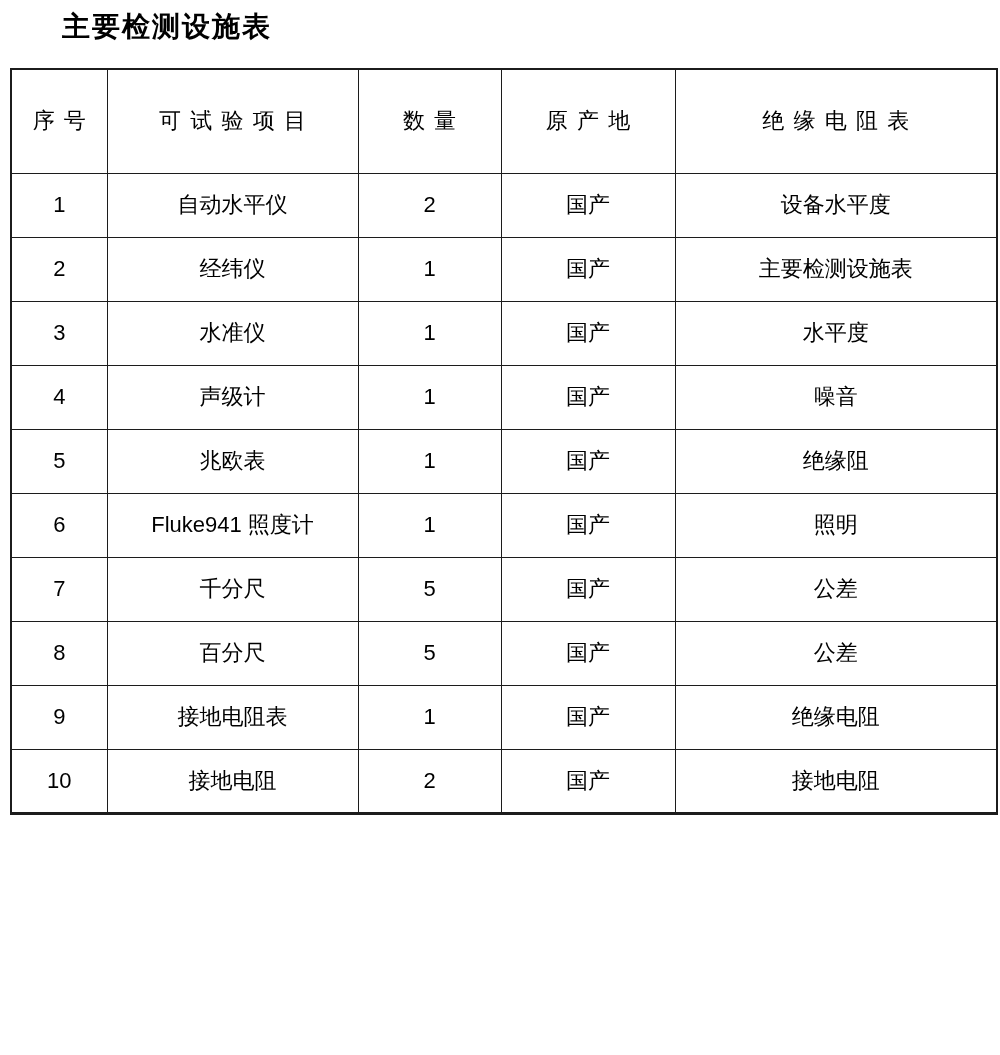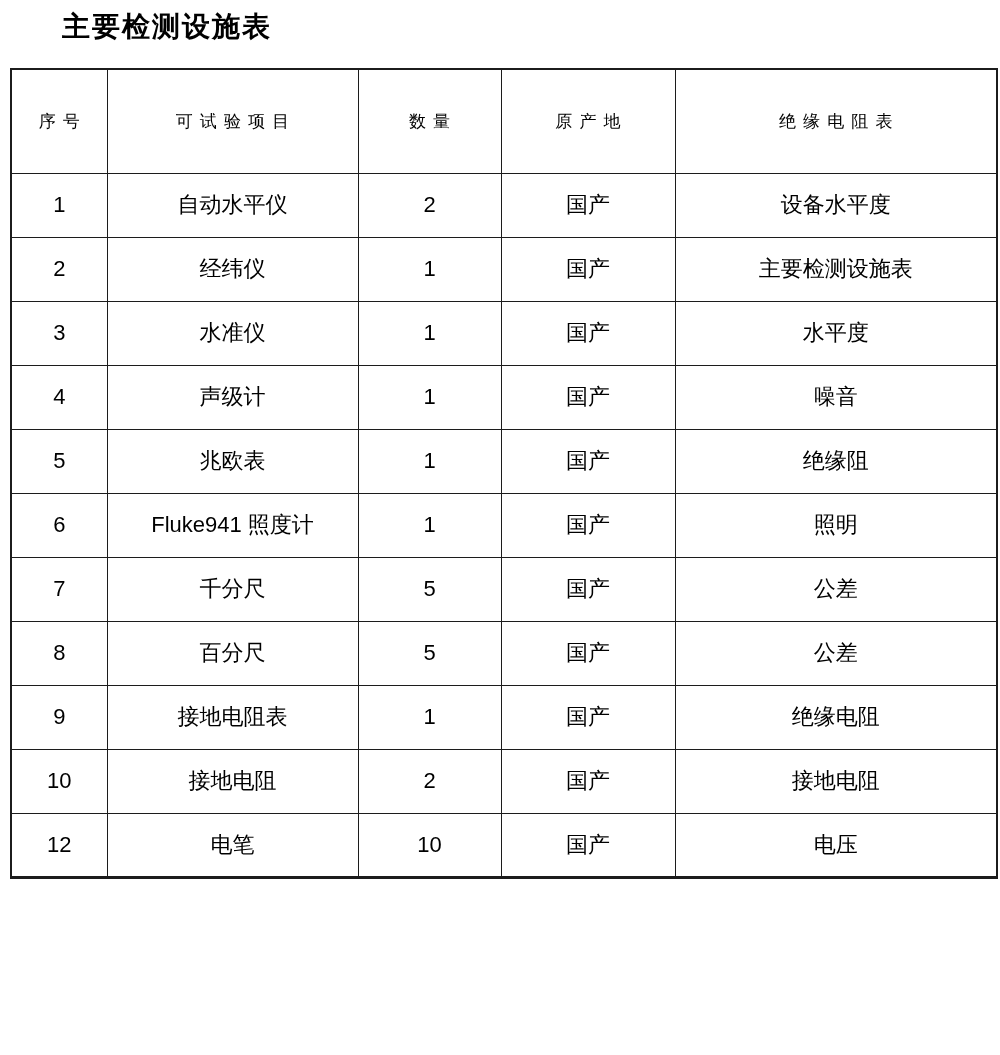--- a/index.html
+++ b/index.html
@@ -48,21 +48,21 @@
     color: #000000;
     overflow: hidden;
     white-space: nowrap;
   }
   table.equipment-table { border: 2px solid #1c1c1c; border-bottom-width: 3px; }
   table.equipment-table thead tr { height: 104px; }
   table.equipment-table tbody tr { height: 64px; }
   table.equipment-table th {
     letter-spacing: 0.42em;
     text-indent: 0.42em;
-    font-size: 17px;
+    font-size: 22px;
   }
   td.num-cell { font-size: 23px; }
 </style>
 </head>
 <body>
 
 <div class="page">
 
   <div class="doc-title">主要检测设施表</div>
 
@@ -147,23 +147,16 @@
         <td>国产</td>
         <td>绝缘电阻</td>
       </tr>
       <tr>
         <td class="num-cell">10</td>
         <td>接地电阻</td>
         <td class="num-cell">2</td>
         <td>国产</td>
         <td>接地电阻</td>
       </tr>
-      <tr>
-        <td class="num-cell">12</td>
-        <td>电笔</td>
-        <td class="num-cell">10</td>
-        <td>国产</td>
-        <td>电压</td>
-      </tr>
     </tbody>
   </table>
 
 </div>
 
 </body></html>

